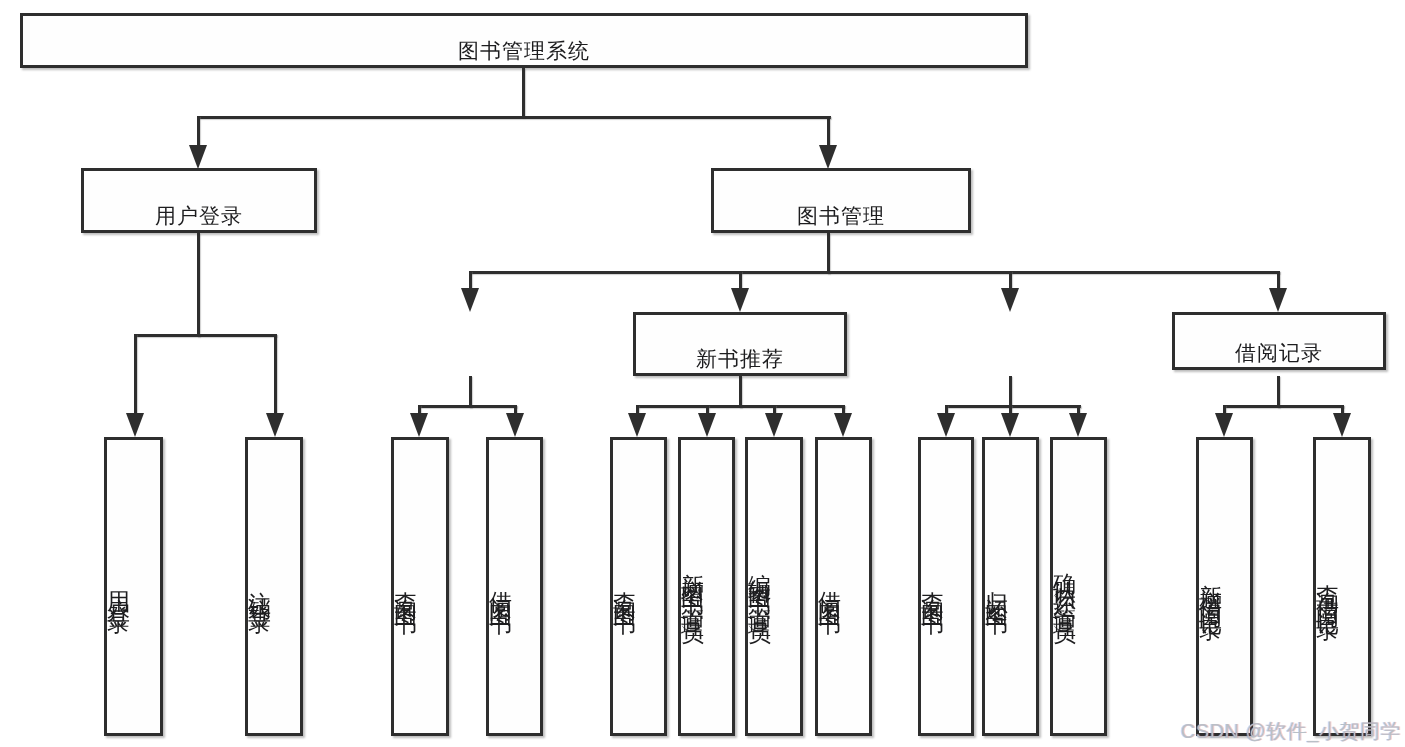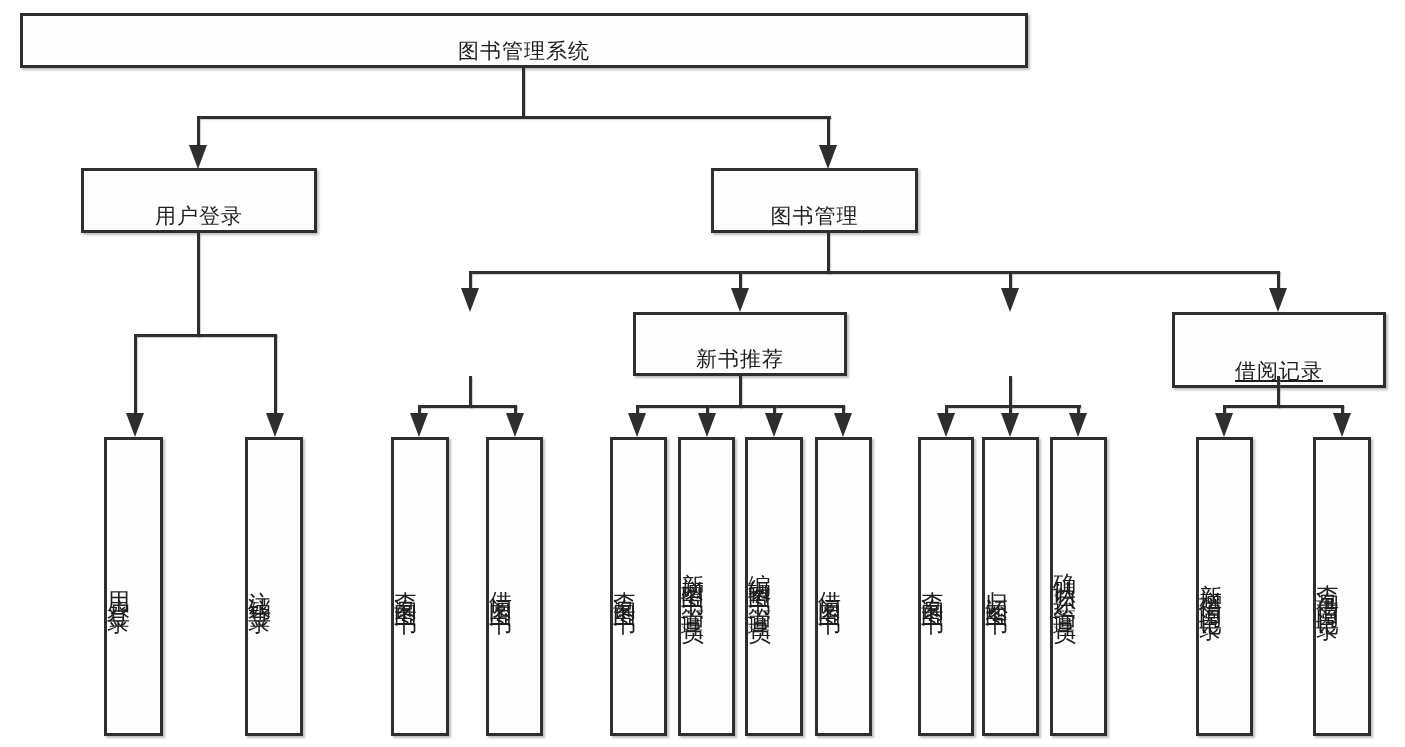--- a/index.html
+++ b/index.html
@@ -44,21 +44,21 @@
   <div class="vline" style="left:522px; top:68px; height:50px;"></div>
   <div class="hline" style="left:197px; top:116px; width:634px;"></div>
   <div class="vline" style="left:197px; top:116px; height:31px;"></div>
   <div class="arrow" style="left:189px; top:145px;"></div>
   <div class="vline" style="left:827px; top:116px; height:31px;"></div>
   <div class="arrow" style="left:819px; top:145px;"></div>
 
   <div class="box hbox" style="left:81px; top:168px; width:236px; height:65px;">
     <span>用户登录</span>
   </div>
-  <div class="box hbox" style="left:711px; top:168px; width:207px; height:65px;">
+  <div class="box hbox" style="left:711px; top:168px; width:260px; height:65px;">
     <span>图书管理</span>
   </div>
 
   <div class="vline" style="left:197px; top:233px; height:104px;"></div>
   <div class="hline" style="left:134px; top:334px; width:143px;"></div>
   <div class="vline" style="left:134px; top:334px; height:80px;"></div>
   <div class="arrow" style="left:126px; top:413px;"></div>
   <div class="vline" style="left:274px; top:334px; height:80px;"></div>
   <div class="arrow" style="left:266px; top:413px;"></div>
 
@@ -69,21 +69,21 @@
   <div class="vline" style="left:739px; top:271px; height:19px;"></div>
   <div class="arrow" style="left:731px; top:288px;"></div>
   <div class="vline" style="left:1009px; top:271px; height:19px;"></div>
   <div class="arrow" style="left:1001px; top:288px;"></div>
   <div class="vline" style="left:1277px; top:271px; height:19px;"></div>
   <div class="arrow" style="left:1269px; top:288px;"></div>
 
   <div class="box hbox" style="left:633px; top:312px; width:214px; height:64px;">
     <span>新书推荐</span>
   </div>
-  <div class="box hbox" style="left:1172px; top:312px; width:214px; height:76px;text-decoration:underline;">
+  <div class="box hbox" style="left:1172px; top:312px; width:214px; height:58px;">
     <span>借阅记录</span>
   </div>
 
   <div class="vline" style="left:469px; top:376px; height:32px;"></div>
   <div class="hline" style="left:418px; top:405px; width:99px;"></div>
   <div class="vline" style="left:418px; top:405px; height:9px;"></div>
   <div class="arrow" style="left:410px; top:413px;"></div>
   <div class="vline" style="left:514px; top:405px; height:9px;"></div>
   <div class="arrow" style="left:506px; top:413px;"></div>
 
@@ -151,14 +151,15 @@
     <span>确认归还（管理员）</span>
   </div>
 
   <div class="box vbox" style="left:1196px; top:437px; width:57px; height:299px;">
     <span>新增借阅记录</span>
   </div>
   <div class="box vbox" style="left:1313px; top:437px; width:58px; height:299px;">
     <span>查询借阅记录</span>
   </div>
 
+  <div class="watermark">CSDN @软件_小贺同学</div>
 
 </div>
 
 </body></html>

